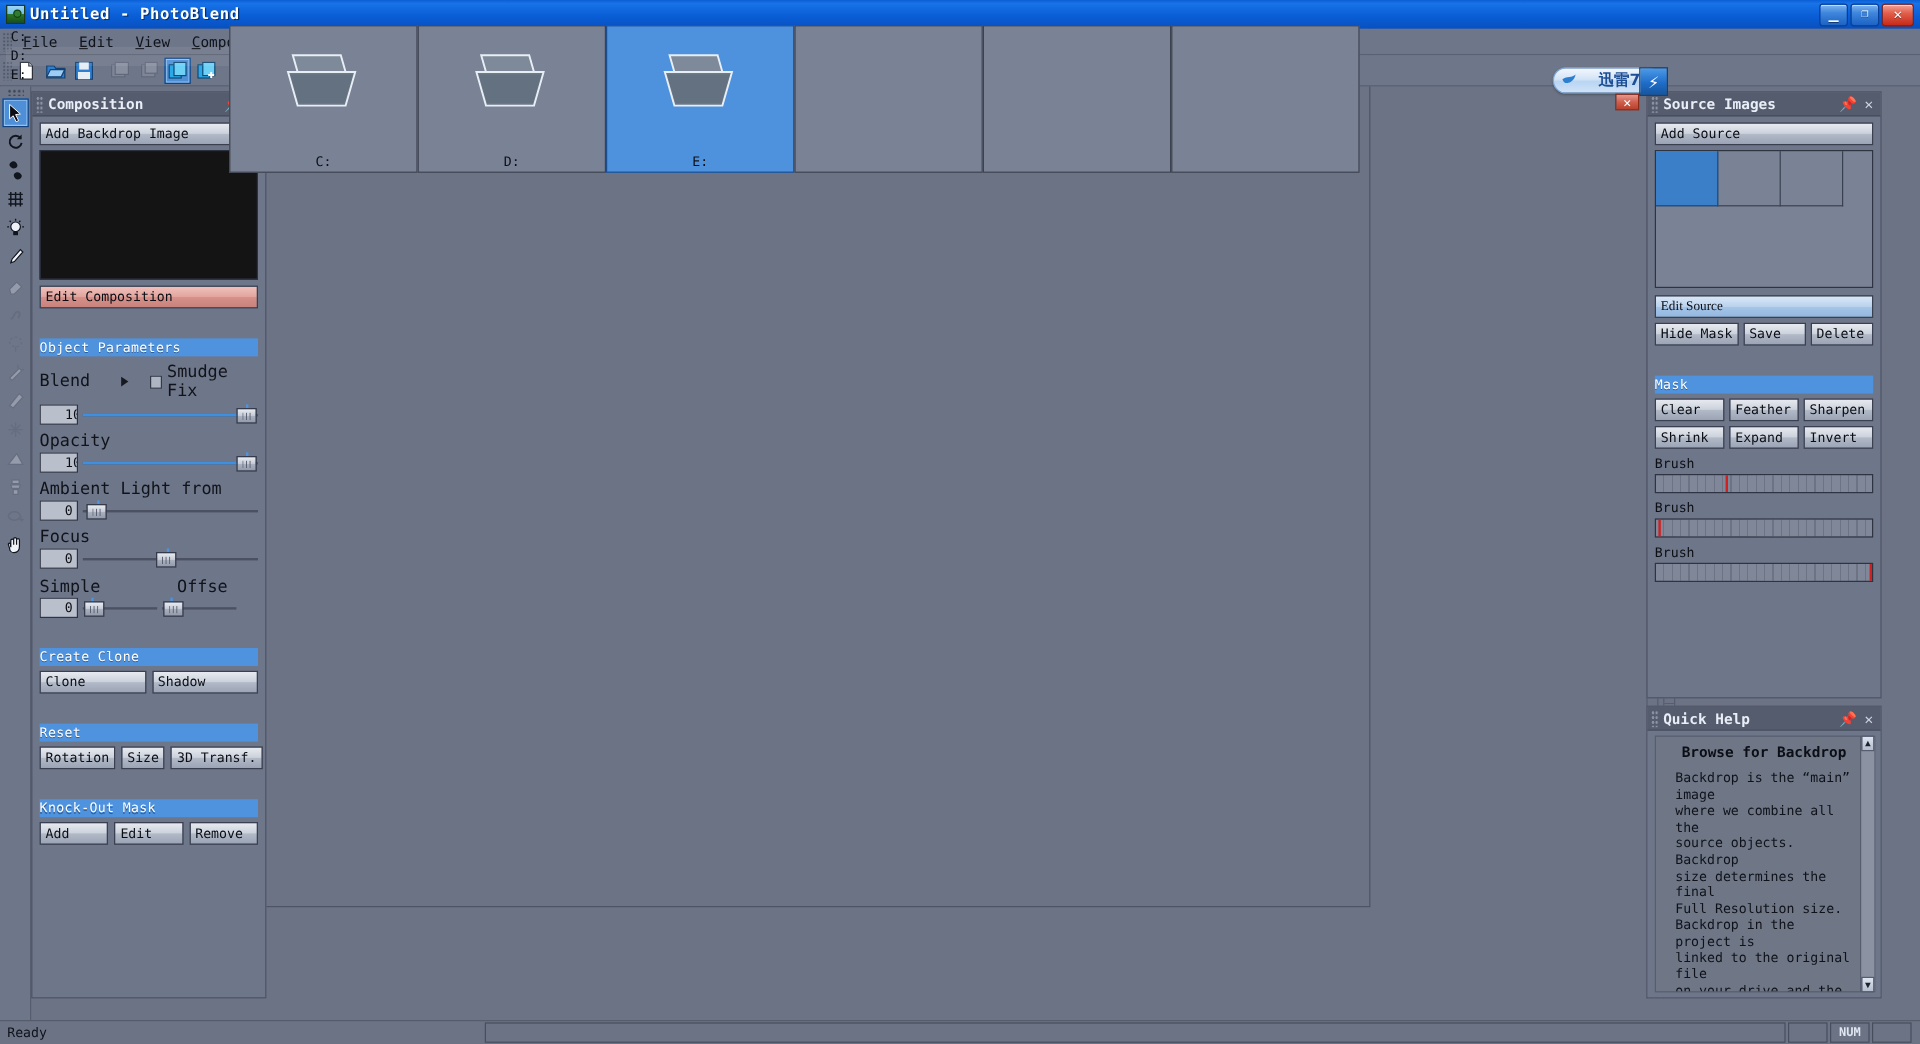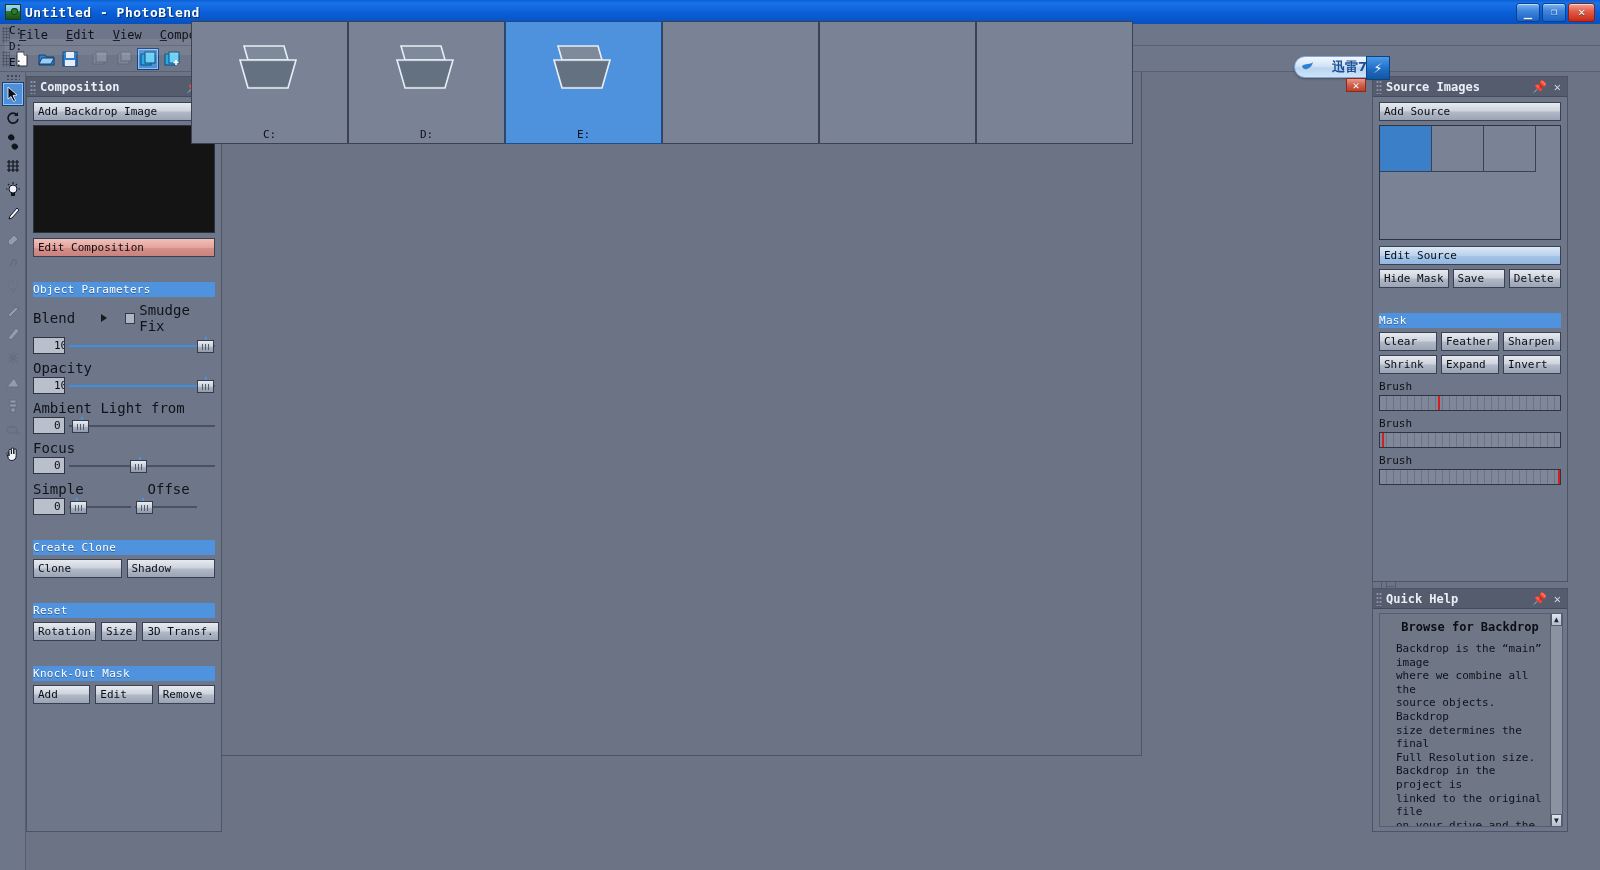--- a/index.html
+++ b/index.html
@@ -108,20 +108,21 @@
     border:1px solid #3a4050; color:#0b0d13; font-size:11px;
     text-align:left; padding:2px 4px; line-height:13px; white-space:nowrap;
     font-family:"DejaVu Sans Mono", monospace;
   }
   .btn.wide { width:100%; }
   .btn.red {
     background: linear-gradient(180deg,#f1c0bb 0%,#e2a49d 50%,#d69089 52%,#c8837c 100%);
   }
   .btn.lightblue {
     background: linear-gradient(180deg,#dbe8f6 0%,#b9d2ee 50%,#a5c5e8 52%,#93b7e0 100%);
+    font-family: Liberation Serif, serif;
   }
   .preview-black { width:100%; height:108px; background:#141414; border:1px solid #2c3140; margin:4px 0 5px; }
   .sec-bar {
     background:#4f92de; color:#fff; text-align:left; font-size:11px;
     padding:1px 0; margin:25px 0 4px; letter-spacing:.3px;
     text-shadow:0 1px 0 rgba(0,0,0,.35);
   }
   .lbl { font-size:14px; color:#10131a; margin:1px 0 1px; }
   .row { display:flex; align-items:center; gap:4px; }
   .num-in {
@@ -753,14 +754,21 @@
     <span>
       <svg width="16" height="12" viewBox="0 0 16 12">
           <path d="M1 5c4-3 8-1 11-4-1 4-3 6-6 7-2 .6-4 .2-5-3z" fill="#2d7fd0"></path>
         </svg>
     </span>
     <span class="txt">迅雷7</span>
   </div>
   <div class="xl-bolt">⚡</div>
   <div class="xl-close">✕</div>
 
+  <div class="statusbar">
+    <div class="status-left">Ready</div>
+    <div class="status-pane" style="width:1084px;"></div>
+    <div class="status-pane" style="width:33px;"></div>
+    <div class="status-pane status-num" style="width:33px;">NUM</div>
+    <div class="status-pane" style="width:33px;"></div>
+  </div>
 
 </div>
 
 </body></html>

